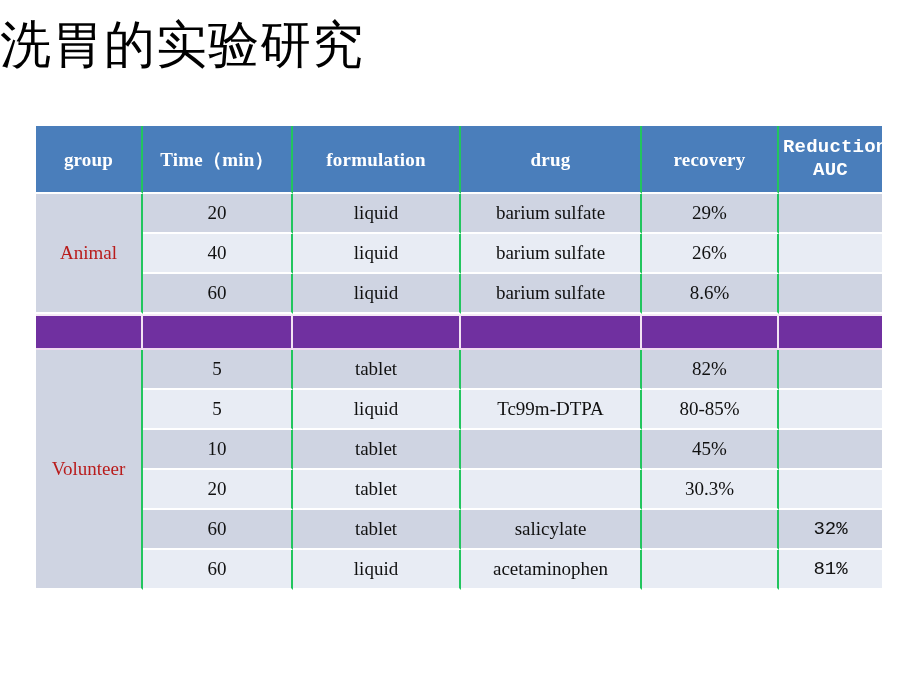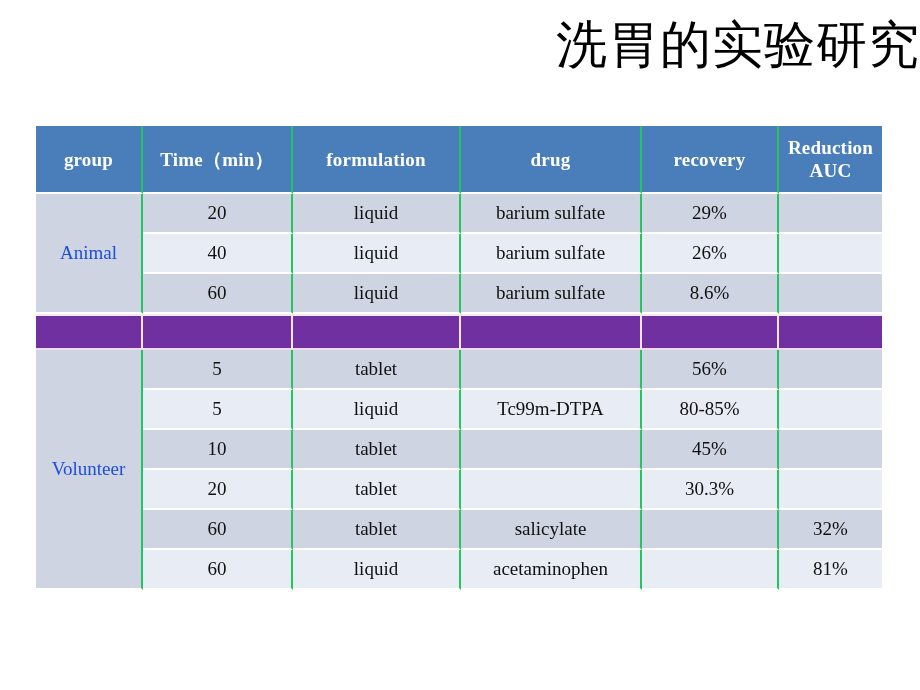--- a/index.html
+++ b/index.html
@@ -17,21 +17,21 @@
     position: relative;
     width: 920px;
     height: 690px;
     background: #ffffff;
   }
   .slide-title {
     position: absolute;
     left: 0;
     top: 14px;
     width: 920px;
-    text-align: right;
+    text-align: left;
     font-family: "DejaVu Sans", "Liberation Sans", sans-serif;
     font-size: 51px;
     line-height: 62px;
     color: #000000;
     letter-spacing: 1px;
     font-weight: 400;
   }
   .table-wrap {
     position: absolute;
     left: 36px;
@@ -47,20 +47,21 @@
   table.data td, table.data th {
     padding: 0 4px;
     vertical-align: middle;
     text-align: center;
     border-right: 2px solid #22c55e;
     border-bottom: 2px solid #ffffff;
     overflow: hidden;
   }
   table.data td:last-child, table.data th:last-child {
     border-right: none;
+    font-family: Liberation Mono, monospace;
   }
   thead th {
     background: #4A7EBB;
     color: #ffffff;
     font-weight: bold;
     font-size: 19px;
     line-height: 23px;
     height: 66px;
     letter-spacing: 0.2px;
   }
@@ -69,21 +70,21 @@
     line-height: 22px;
     color: #111111;
     height: 38px;
     margin-left: 39px;
   }
   tr.band-dark td { background: #CFD4E2; }
   tr.band-light td { background: #E8ECF4; }
   td.group-cell {
     background: #CDD3E1;
     font-size: 19px;
-    color: #1d4ed8;
+    color: #b91c1c;
     vertical-align: top;
     padding-top: 8px;
   }
   tr.separator td {
     background: #7030A0;
     height: 32px;
     border-right: 2px solid #F3E3F3;
     border-bottom: 2px solid #EFD9EF;
     border-top: 2px solid #F6E9F6;
   }
@@ -154,21 +155,21 @@
           <td></td>
           <td></td>
           <td></td>
         </tr>
 
         <tr class="band-dark">
           <td class="group-cell" rowspan="6">Volunteer</td>
           <td>5</td>
           <td>tablet</td>
           <td></td>
-          <td>56%</td>
+          <td>82%</td>
           <td></td>
         </tr>
         <tr class="band-light">
           <td>5</td>
           <td>liquid</td>
           <td>Tc99m-DTPA</td>
           <td>80-85%</td>
           <td></td>
         </tr>
         <tr class="band-dark">

